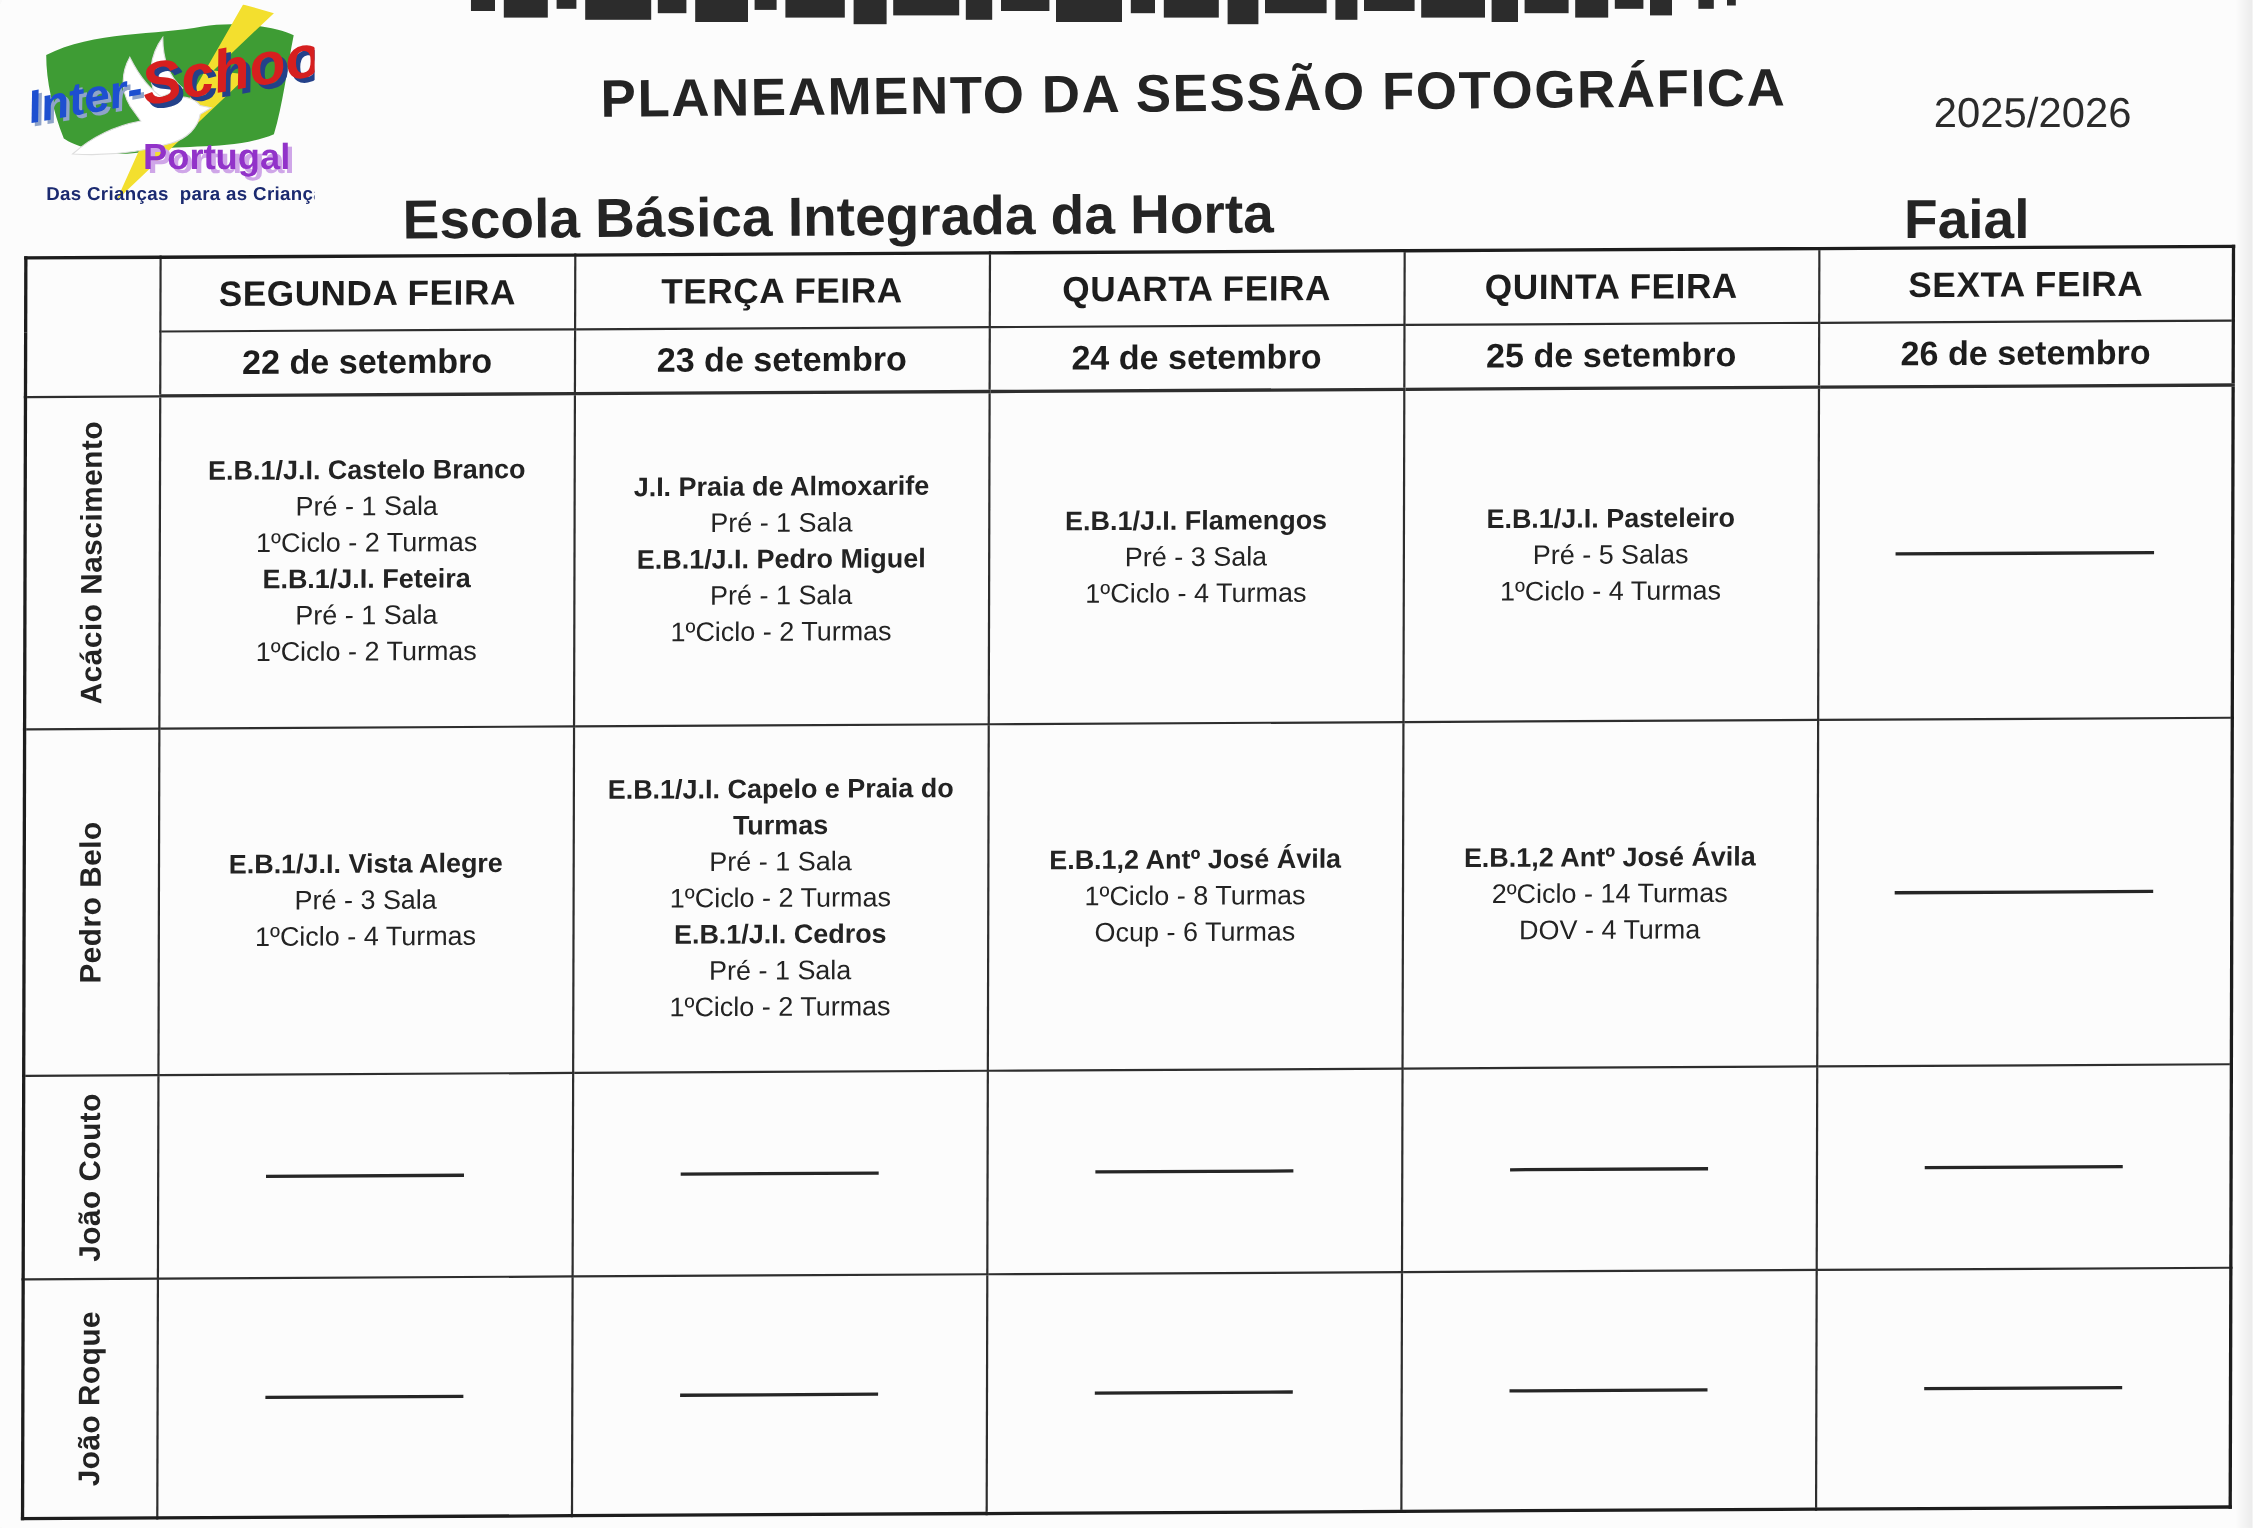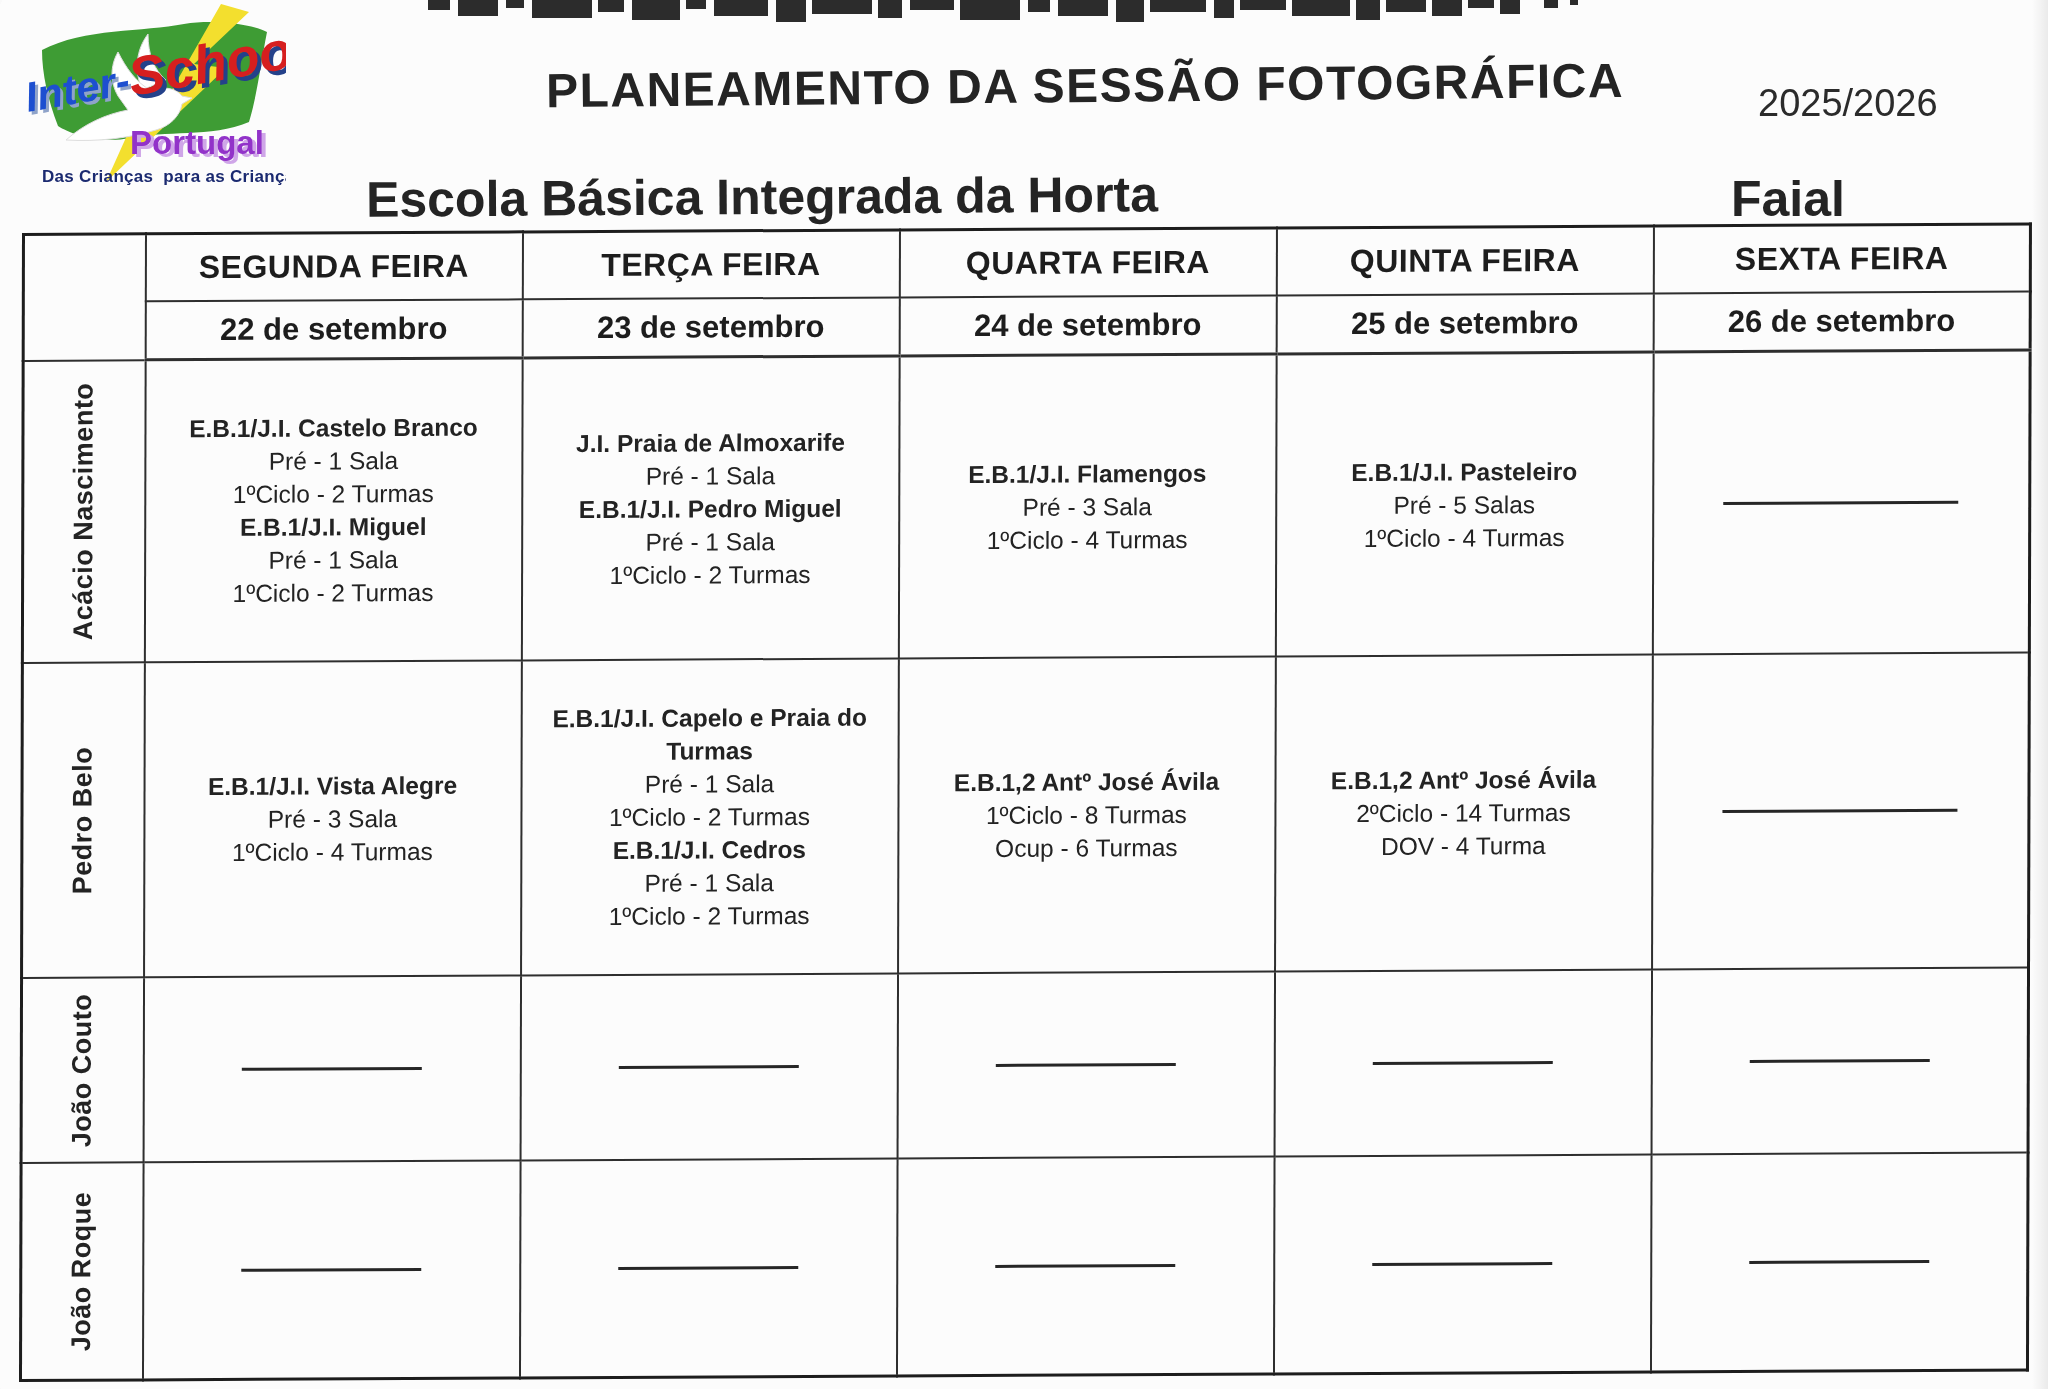--- a/index.html
+++ b/index.html
@@ -146,21 +146,21 @@
       <tbody id="sched-body">
           <tr class="body-r1">
             <th class="pname">
               <div class="vert">Acácio Nascimento</div>
             </th>
             <td>
               <div class="stack">
                 <span class="b">E.B.1/J.I. Castelo Branco</span>
                 <span class="">Pré - 1 Sala</span>
                 <span class="">1ºCiclo - 2 Turmas</span>
-                <span class="b">E.B.1/J.I. Miguel</span>
+                <span class="b">E.B.1/J.I. Feteira</span>
                 <span class="">Pré - 1 Sala</span>
                 <span class="">1ºCiclo - 2 Turmas</span>
               </div>
             </td>
             <td>
               <div class="stack">
                 <span class="b">J.I. Praia de Almoxarife</span>
                 <span class="">Pré - 1 Sala</span>
                 <span class="b">E.B.1/J.I. Pedro Miguel</span>
                 <span class="">Pré - 1 Sala</span>

